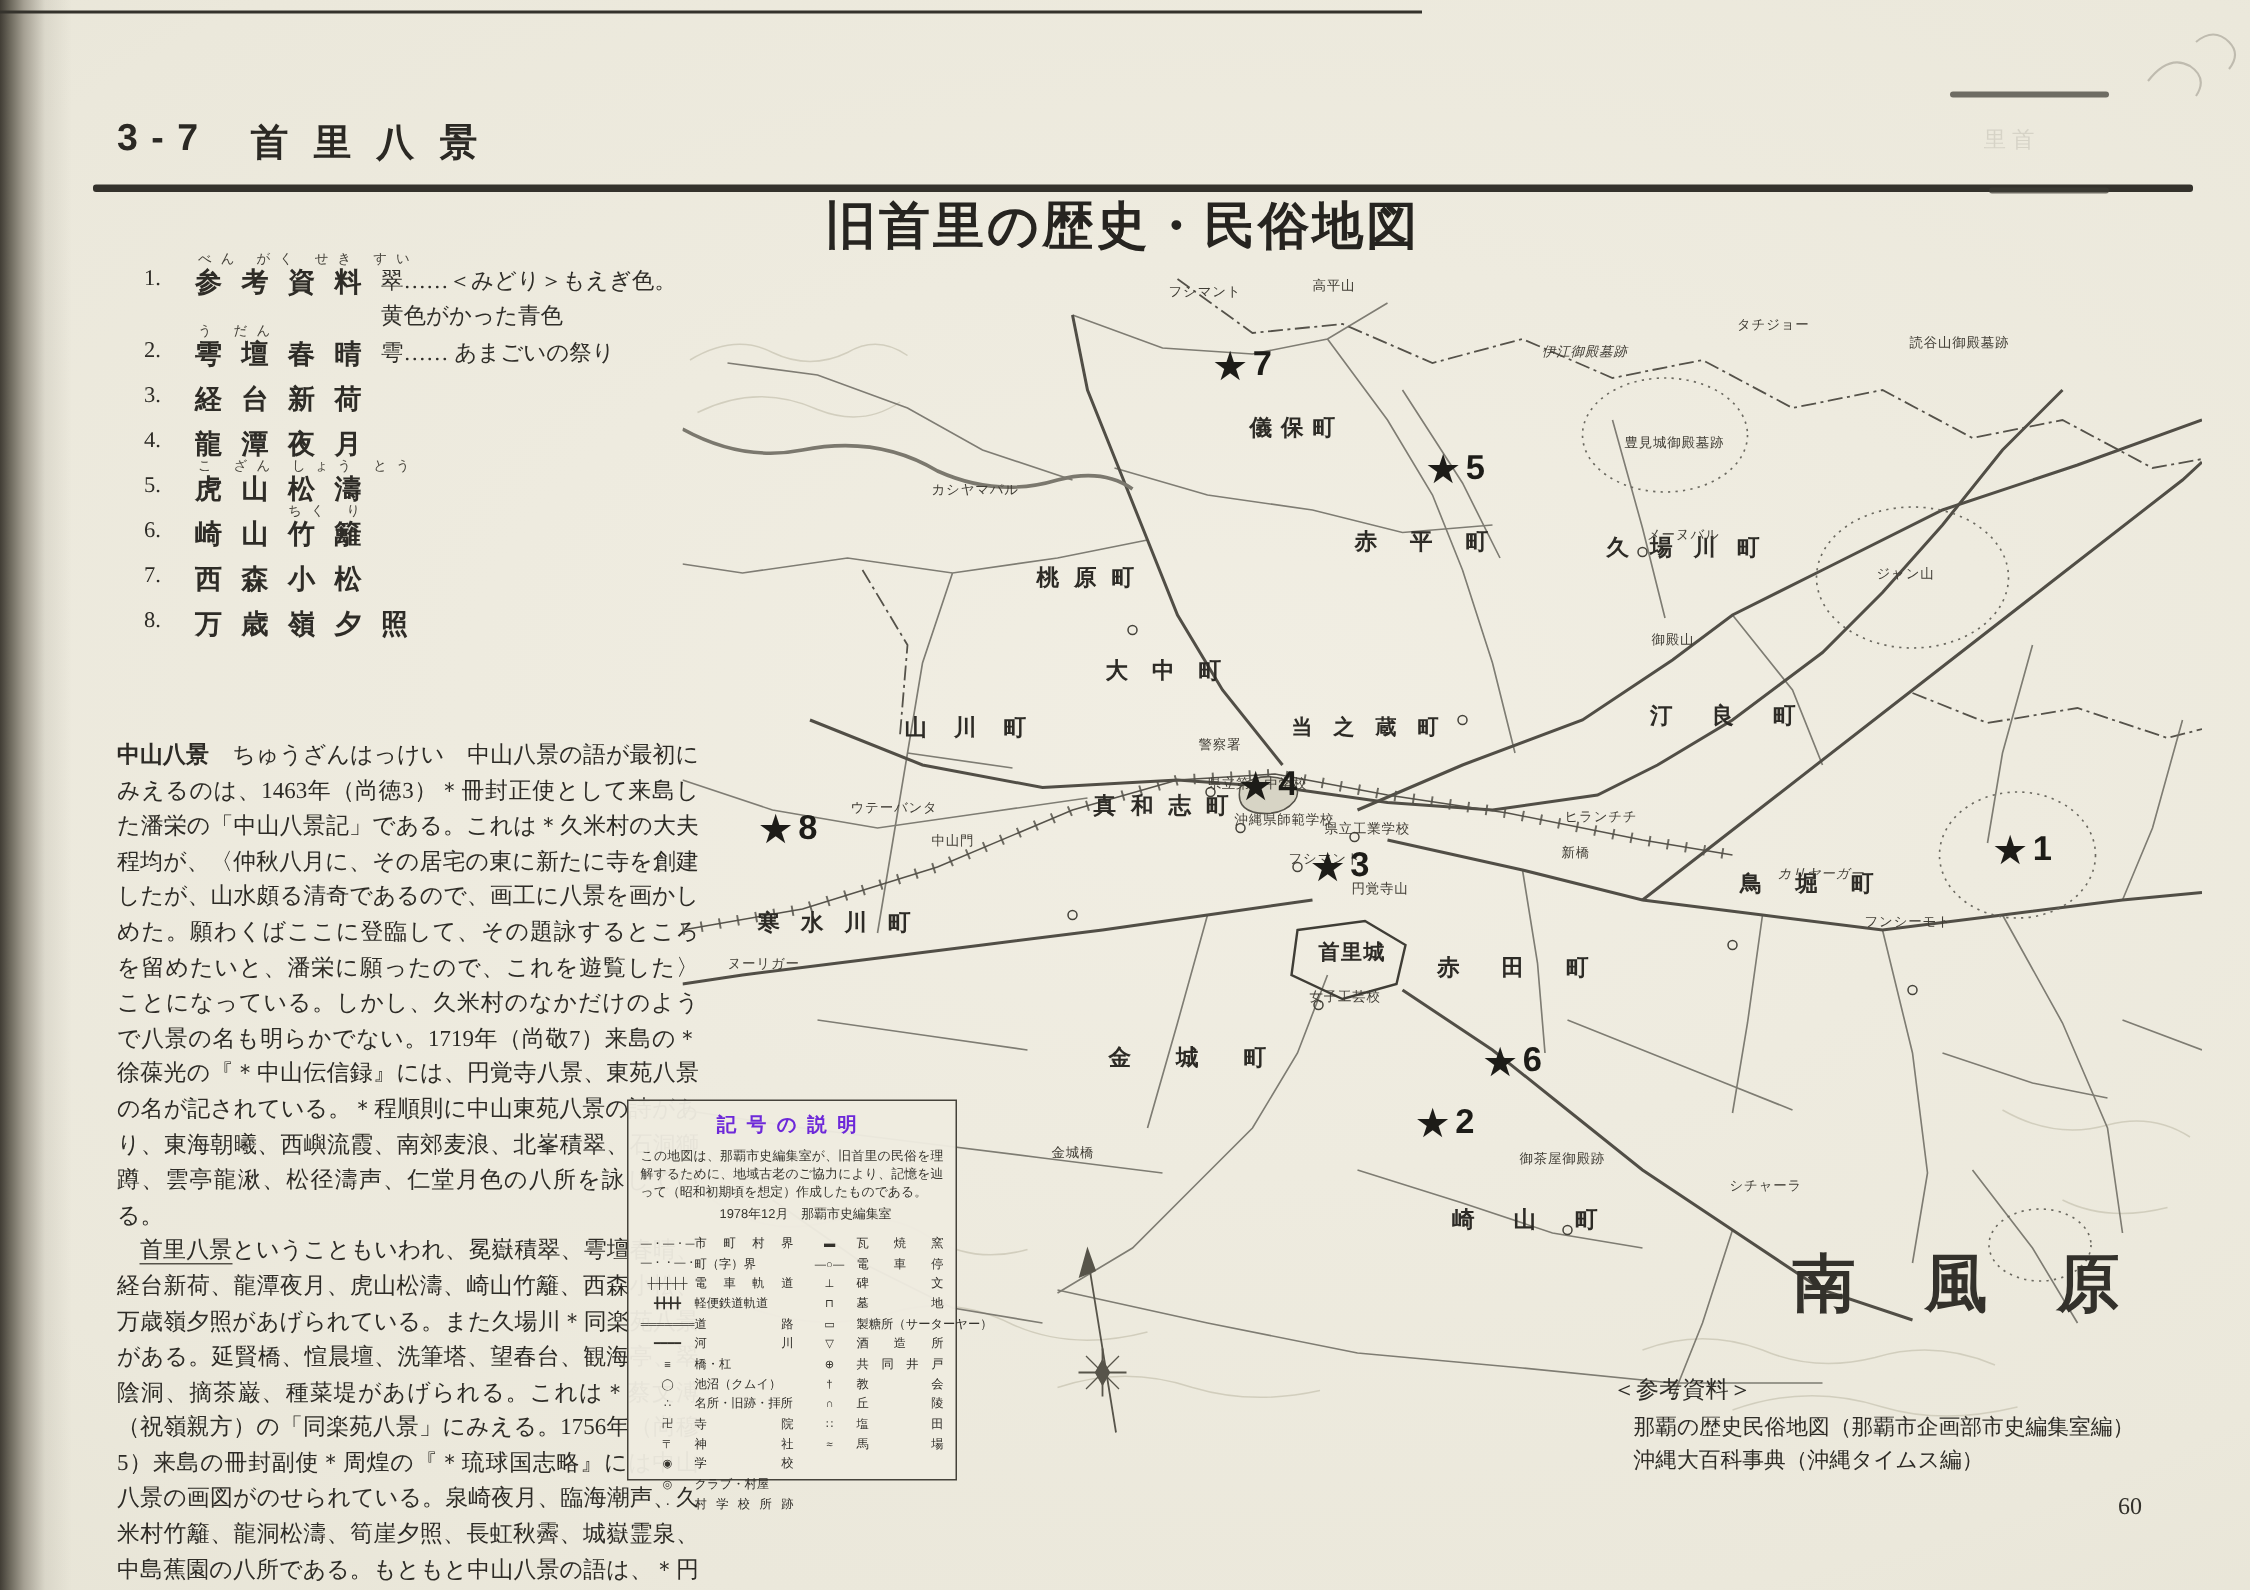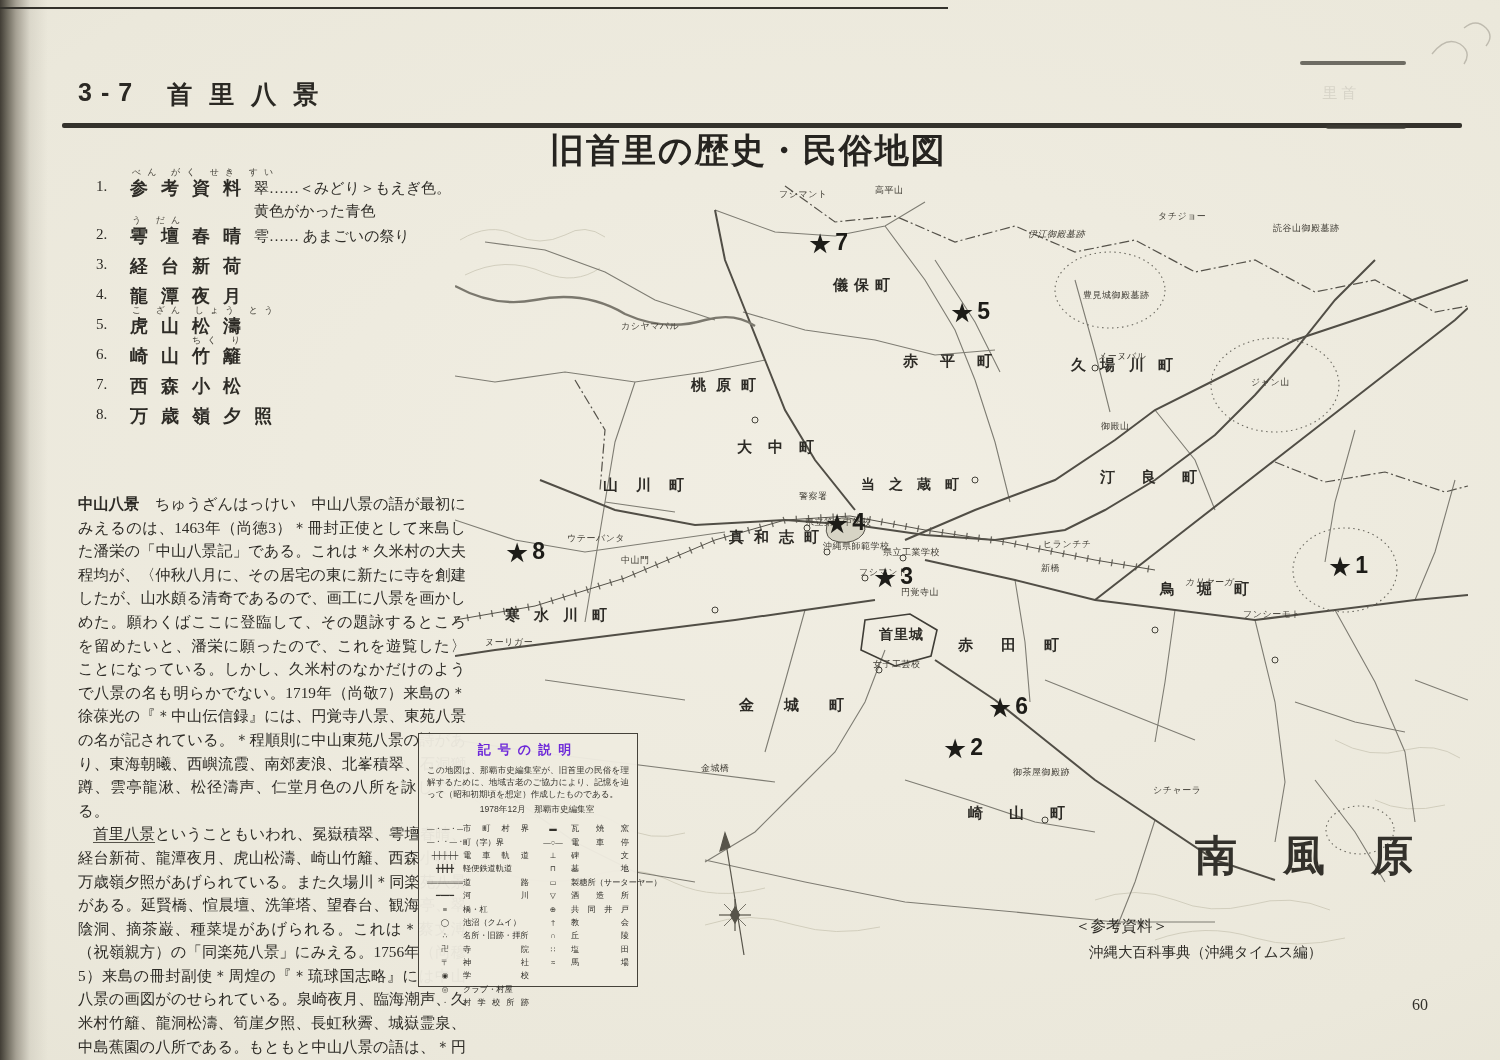--- a/index.html
+++ b/index.html
@@ -466,20 +466,21 @@
               <span>場</span>
             </span>
           </div>
         </div>
     </div>
   </div>
 
   <div class="refs">
     <div class="rtitle">＜参考資料＞</div>
     <div id="ref-items">
+        <div class="ritem">那覇の歴史民俗地図（那覇市企画部市史編集室編）</div>
         <div class="ritem">沖縄大百科事典（沖縄タイムス編）</div>
       </div>
   </div>
 
   <div class="pagenum">60</div>
 
   <div class="bleedbar bb1"></div>
   <div class="bleedbar bb2"></div>
   <div class="ghosttext">首里</div>
   <svg class="pencil" width="70" height="66">

